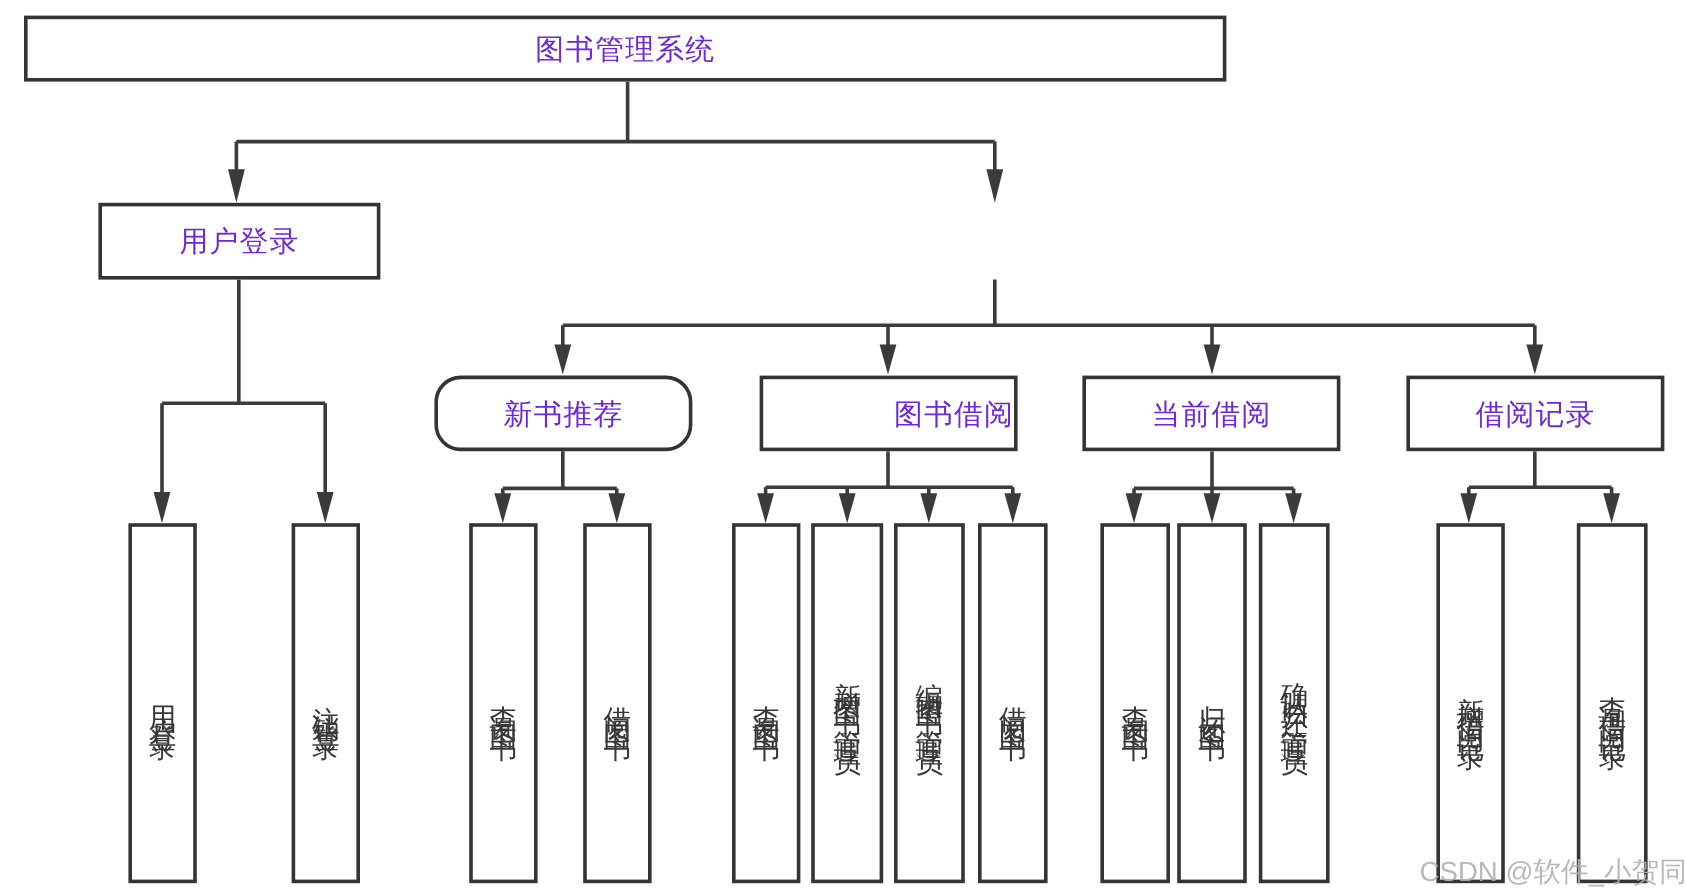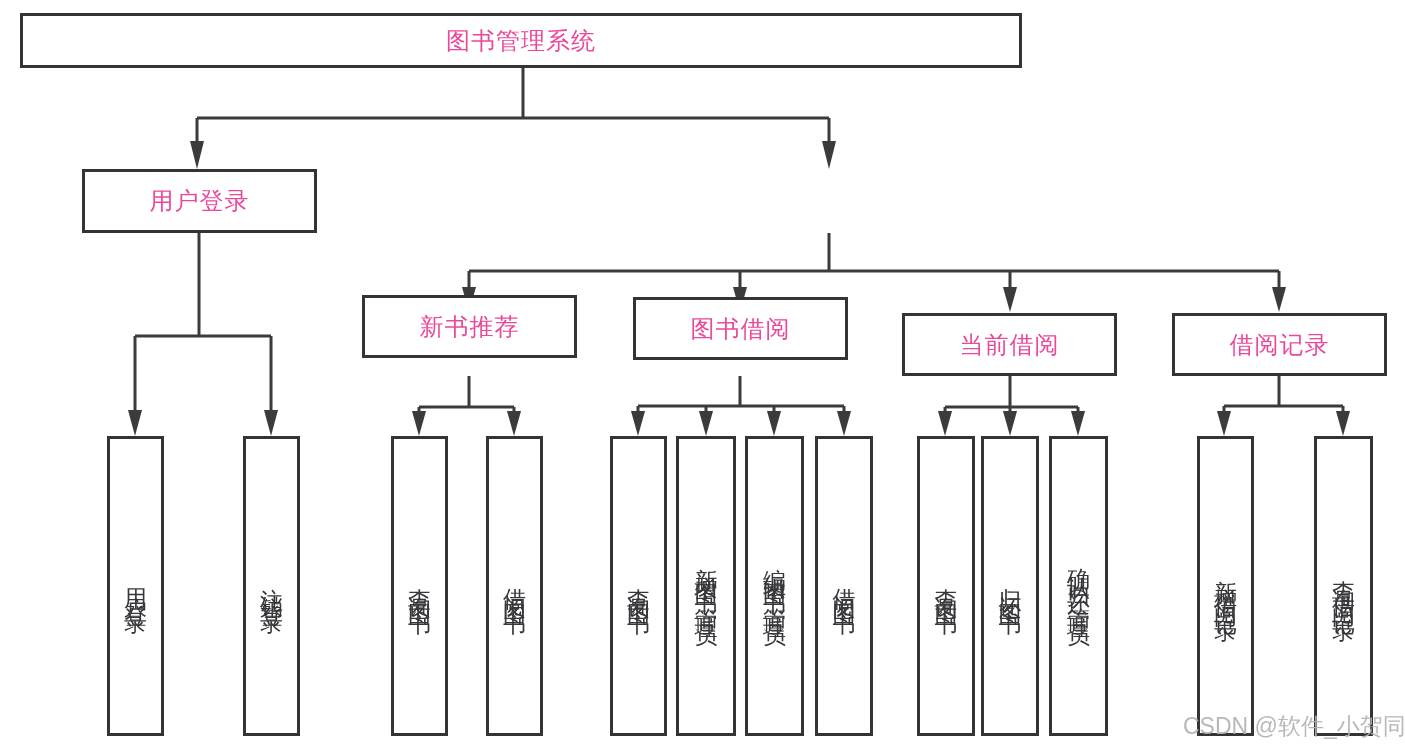--- a/index.html
+++ b/index.html
@@ -20,21 +20,21 @@
     position: absolute;
     box-sizing: border-box;
     border: 3px solid #343434;
     background: #ffffff;
     display: flex;
     align-items: center;
     justify-content: center;
   }
   .hbox span {
     font-size: 24px;
-    color: #ec4899;
+    color: #6d28d9;
     letter-spacing: 1px;
     white-space: nowrap;
   }
   .vbox {
     position: absolute;
     box-sizing: border-box;
     top: 436px;
     height: 300px;
     border: 3px solid #343434;
     background: #ffffff;
@@ -108,24 +108,24 @@
   </svg>
 
   <div class="hbox" style="left:20px; top:13px; width:1002px; height:55px;">
     <span>图书管理系统</span>
   </div>
 
   <div class="hbox" style="left:82px; top:169px; width:235px; height:64px;">
     <span>用户登录</span>
   </div>
 
-  <div class="hbox" style="left:362px; top:295px; width:215px; height:63px;">
+  <div class="hbox" style="left:362px; top:313px; width:215px; height:63px;border-radius:22px;">
     <span>新书推荐</span>
   </div>
-  <div class="hbox" style="left:633px; top:297px; width:215px; height:63px;">
+  <div class="hbox" style="left:633px; top:313px; width:215px; height:63px;justify-content:flex-end;">
     <span>图书借阅</span>
   </div>
   <div class="hbox" style="left:902px; top:313px; width:215px; height:63px;">
     <span>当前借阅</span>
   </div>
   <div class="hbox" style="left:1172px; top:313px; width:215px; height:63px;">
     <span>借阅记录</span>
   </div>
 
   <div class="vbox" style="left:107px; width:57px;">

